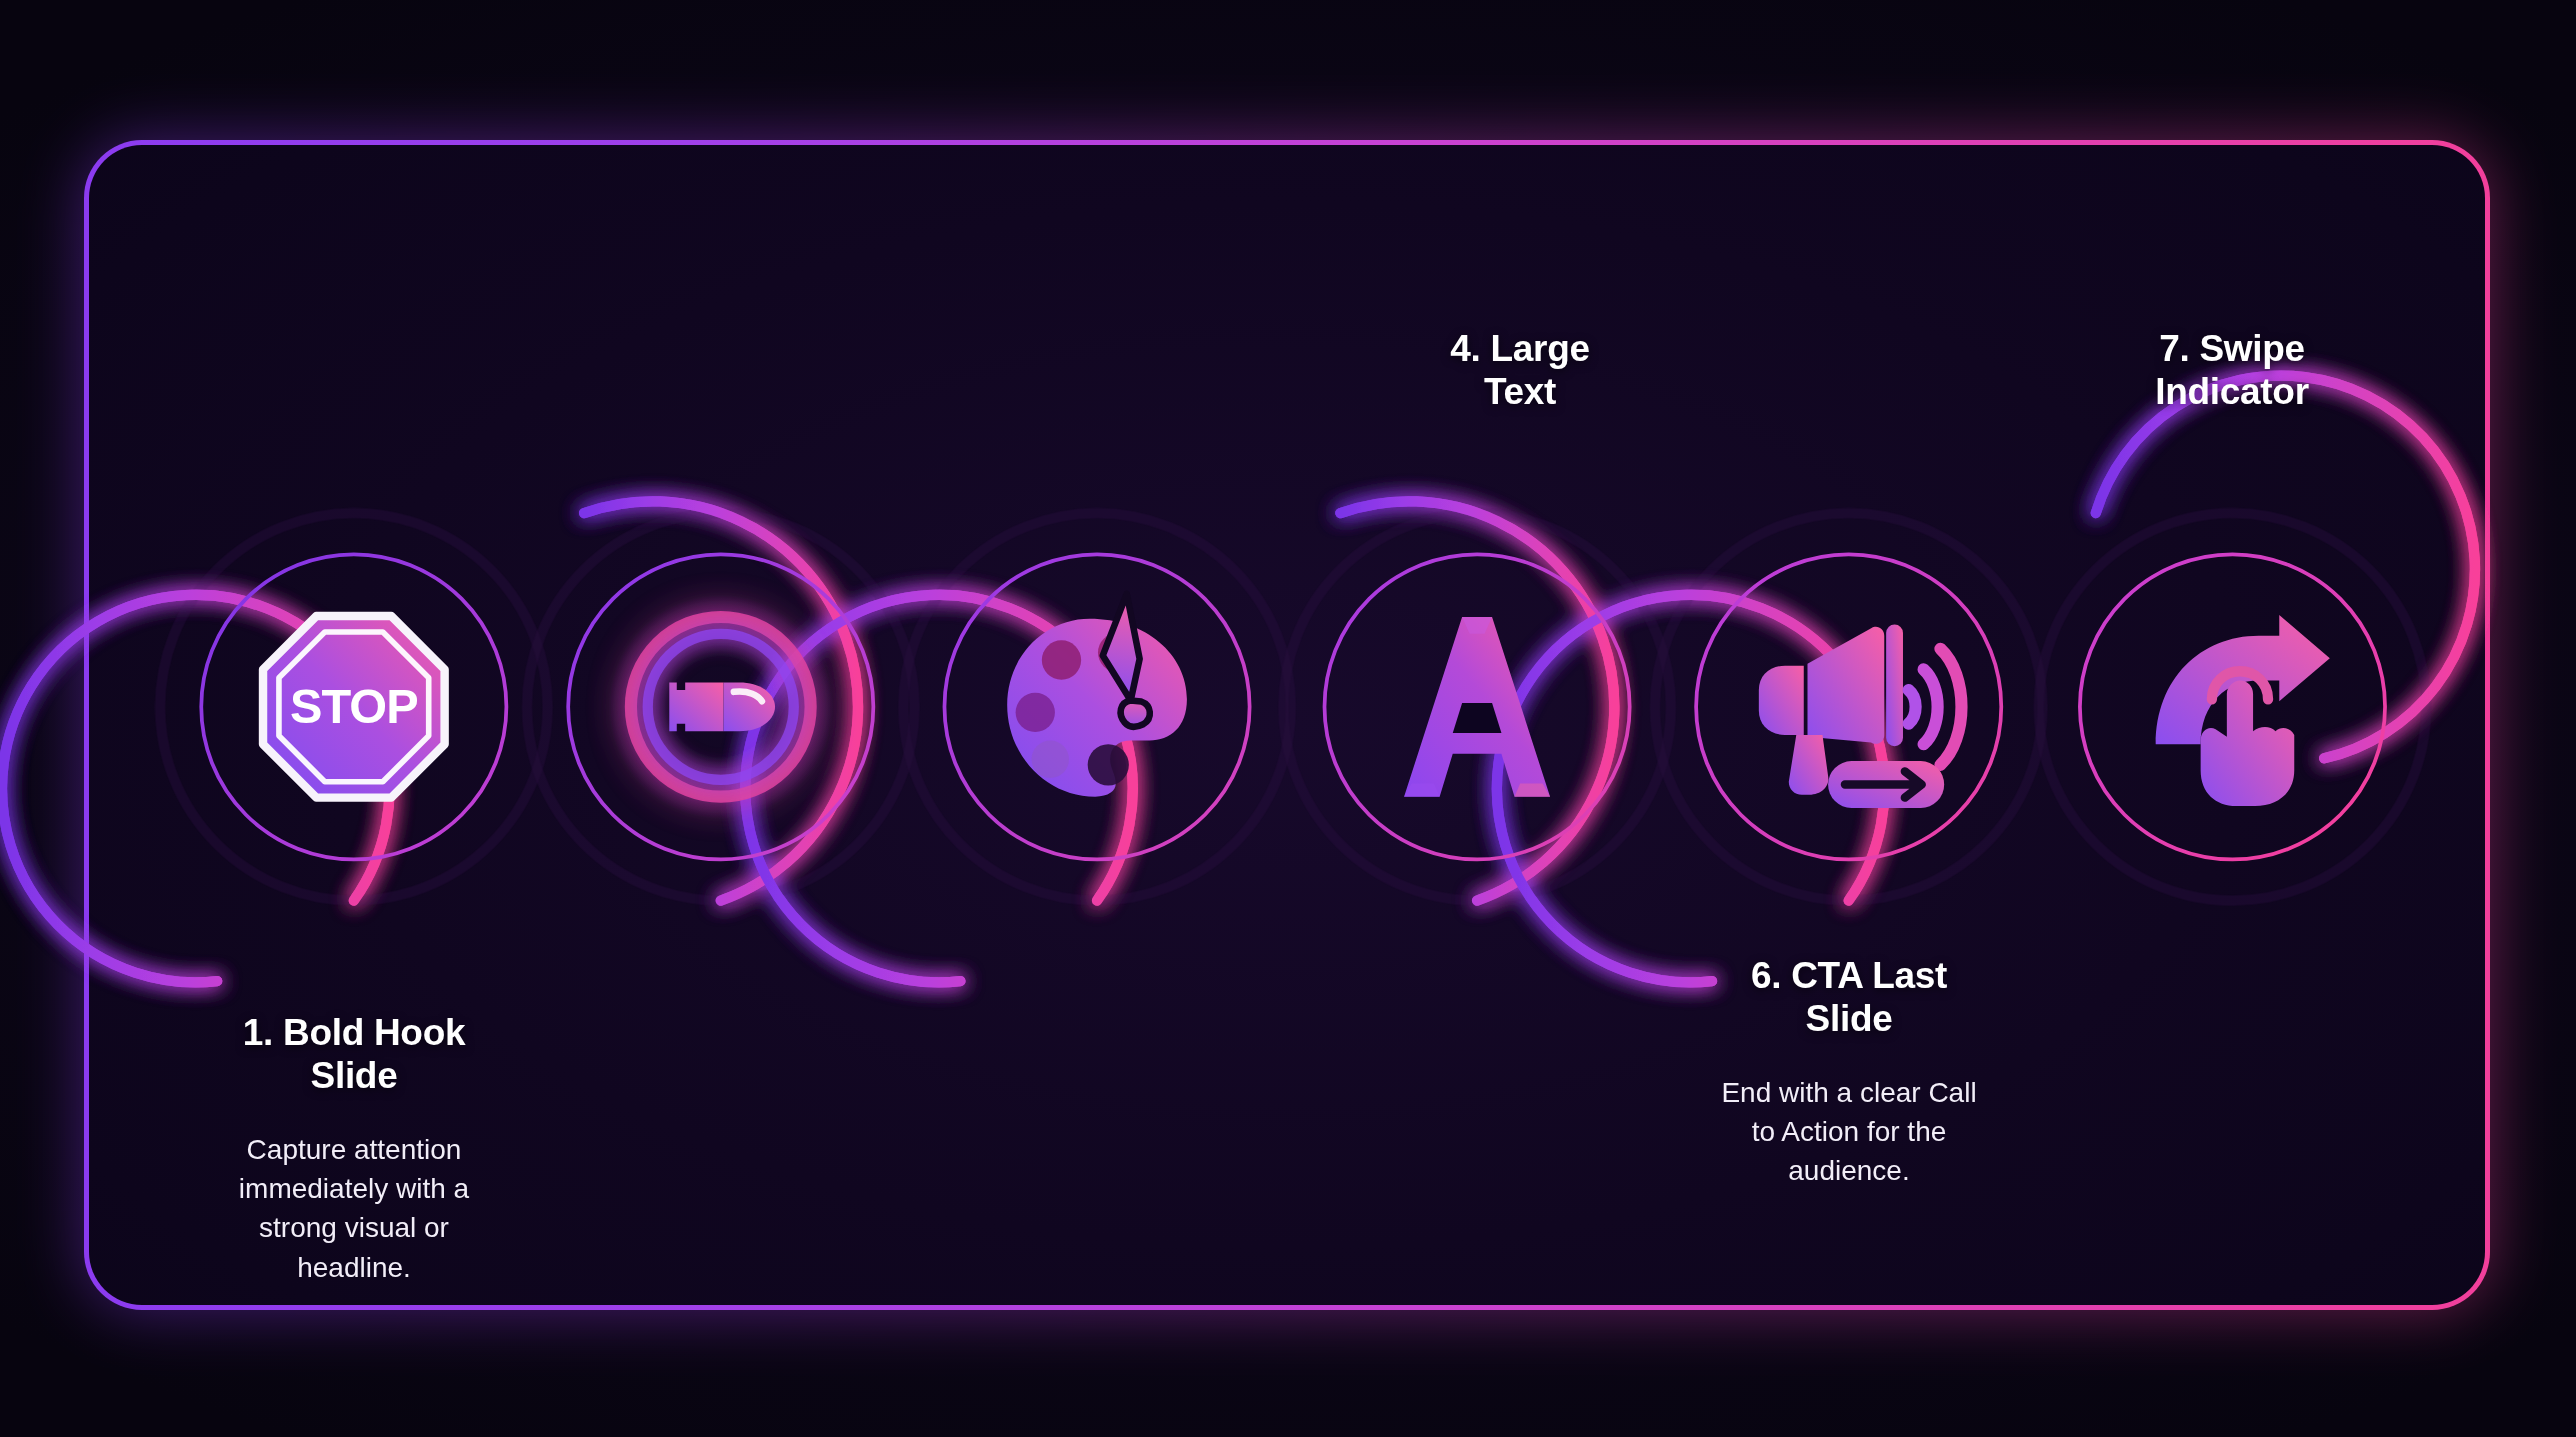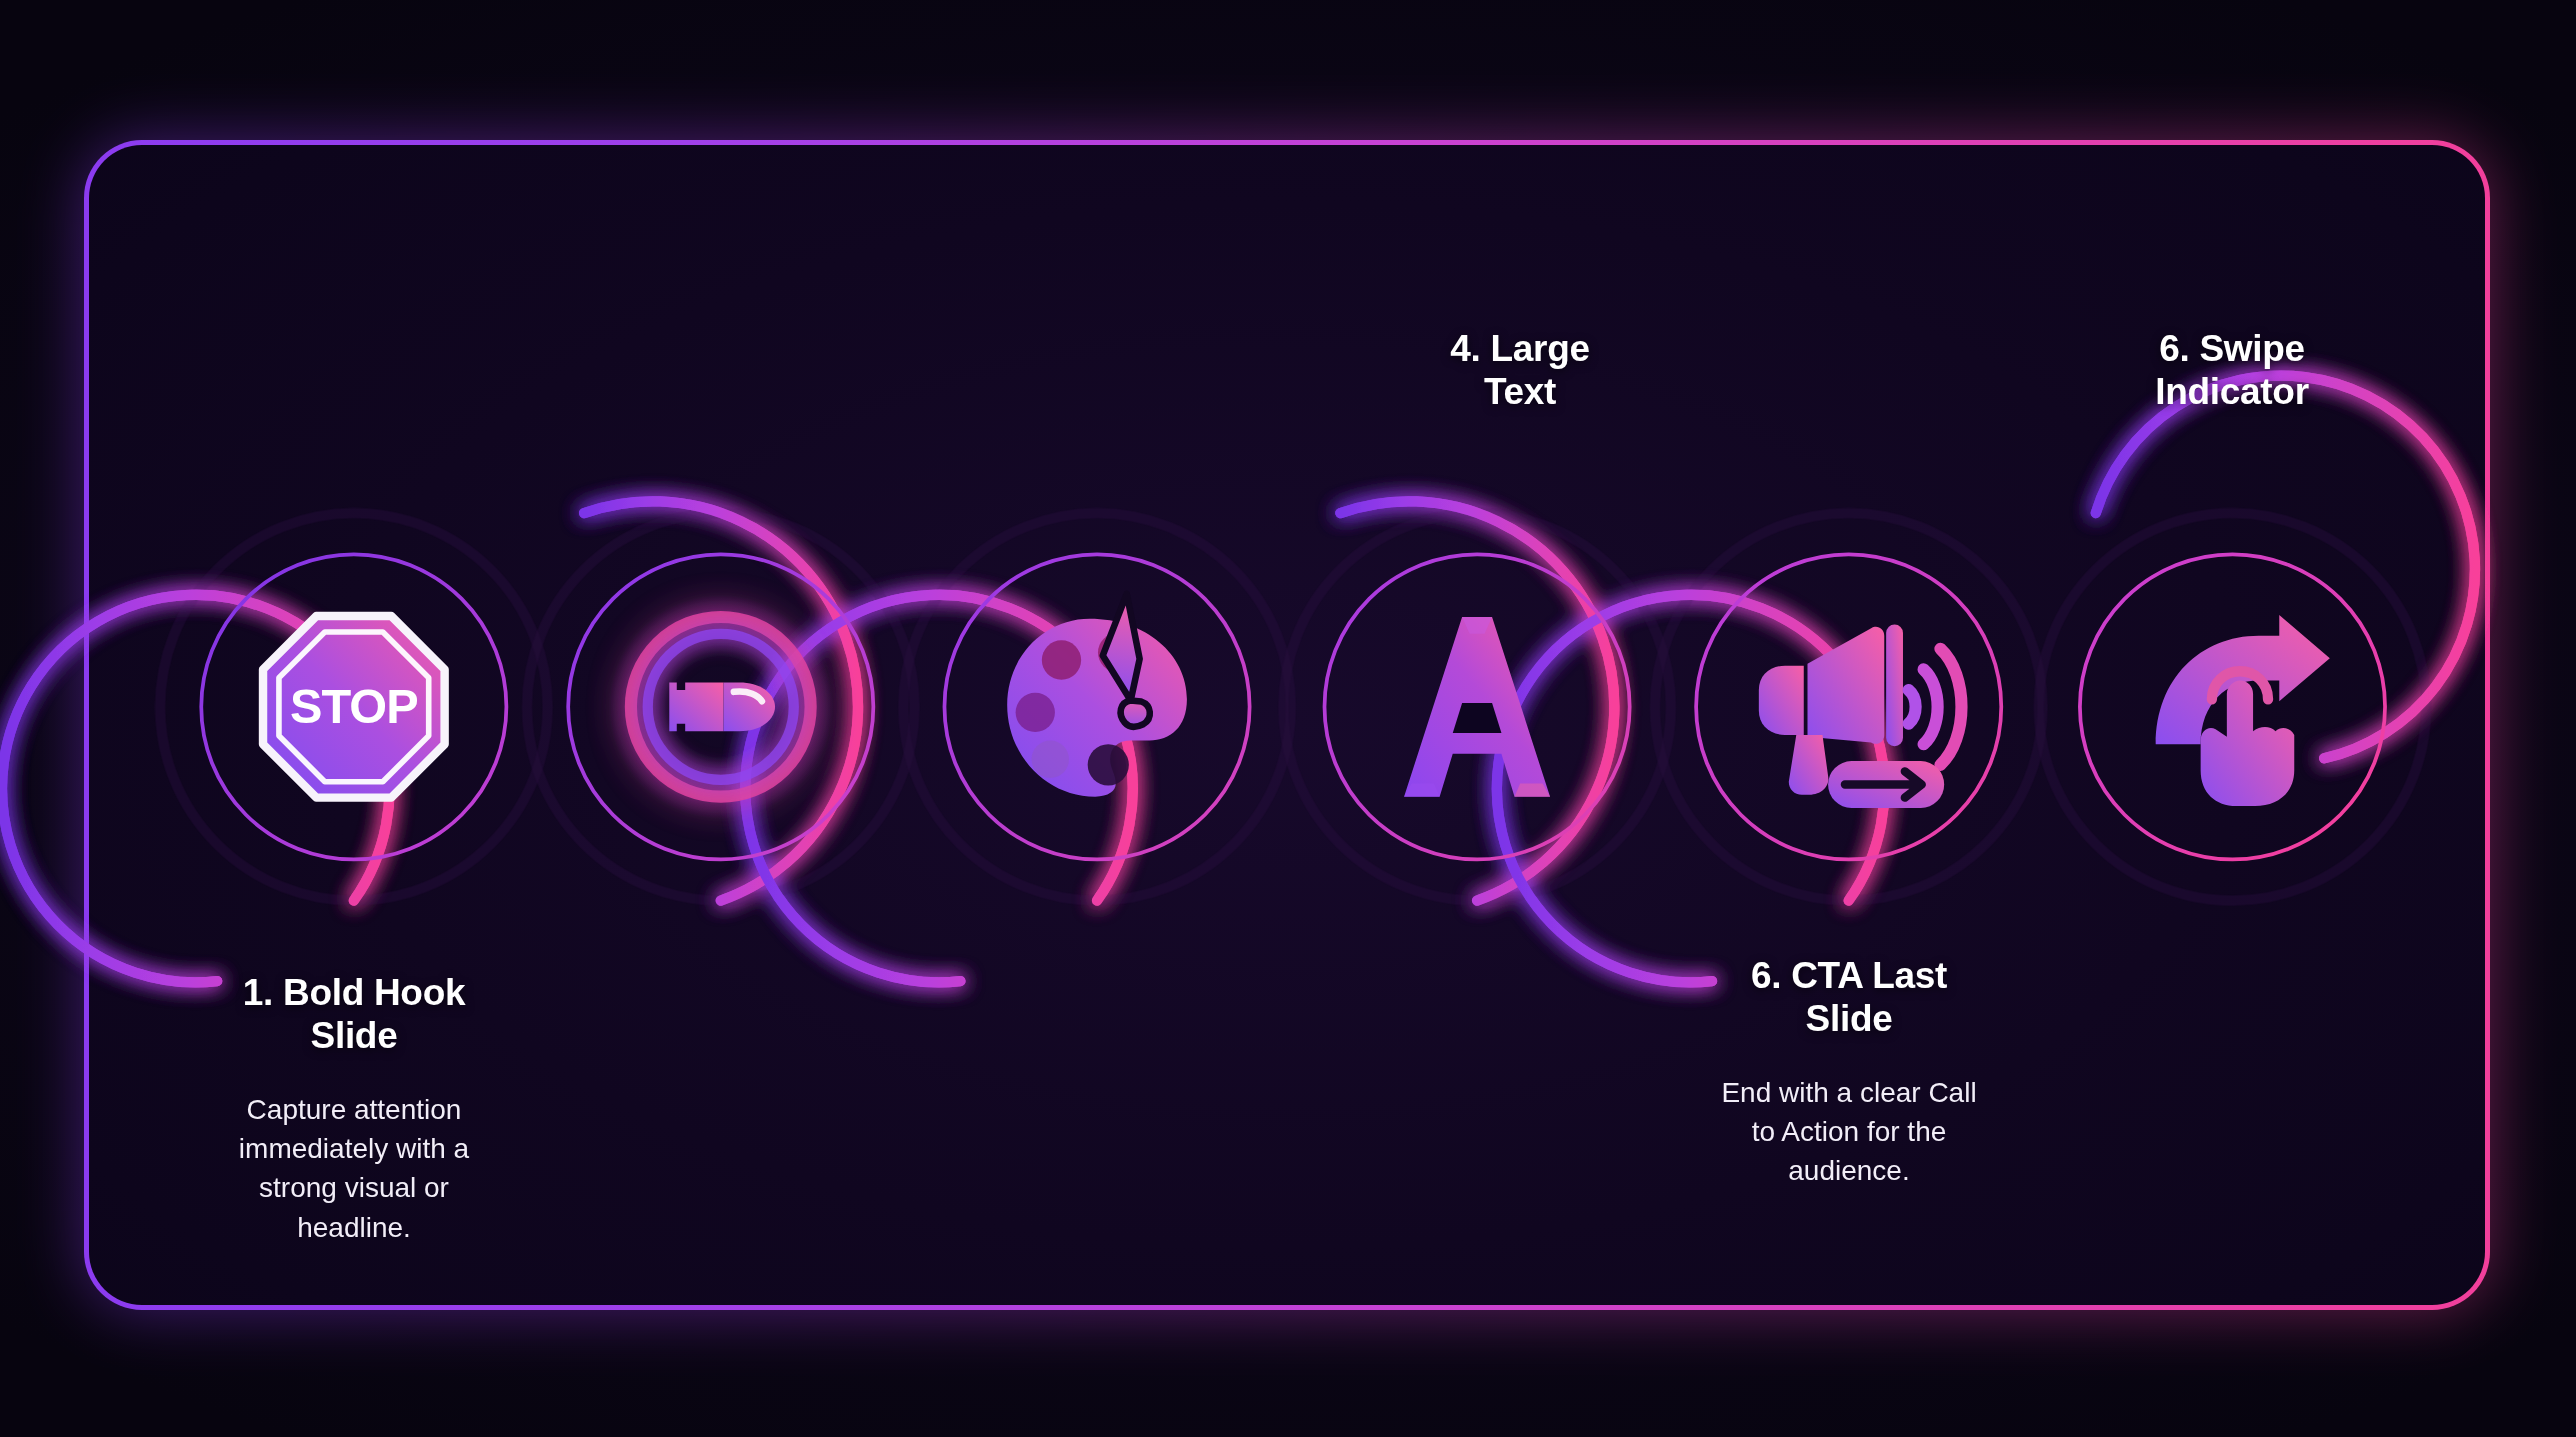--- a/index.html
+++ b/index.html
@@ -247,21 +247,21 @@
       <path d="M -82 40 C -82 -30 -34 -76 28 -76 L 50 -76 L 50 -98 L 104 -52
                L 50 -6 L 50 -28 L 28 -28 C -6 -28 -34 -4 -34 40 Z" fill="url(#gIconB)"></path>
       <path d="M -22 -8 C -22 -26 -8 -38 8 -38 C 24 -38 38 -26 38 -8" fill="none" stroke="#e056a8" stroke-width="11" stroke-linecap="round"></path>
       <path d="M -6 -14 C -6 -22 2 -28 8 -28 C 16 -28 22 -22 22 -14 L 22 26
                C 30 20 40 20 46 26 C 52 20 62 22 66 30 L 66 68
                C 66 92 48 106 24 106 L 4 106 C -18 106 -34 92 -34 68 L -34 36
                C -34 26 -26 20 -18 24 L -6 32 Z" fill="url(#gIconB)"></path>
     </g>
   </svg>
 
-  <div class="label below" style="left:354px; top:972px;">
+  <div class="label below" style="left:354px; top:1012px;">
     <div class="title">1. Bold Hook
 Slide</div>
     <div class="desc">Capture attention
 immediately with a
 strong visual or
 headline.</div>
   </div>
 
 
 
@@ -273,19 +273,19 @@
 
   <div class="label below" style="left:1849px; top:955px;">
     <div class="title">6. CTA Last
 Slide</div>
     <div class="desc">End with a clear Call
 to Action for the
 audience.</div>
   </div>
 
   <div class="label above" style="left:2232px; top:328px;">
-    <div class="title">6. Swipe
+    <div class="title">7. Swipe
 Indicator</div>
     <div class="desc"></div>
   </div>
 
 </div>
 
 
 </body></html>

